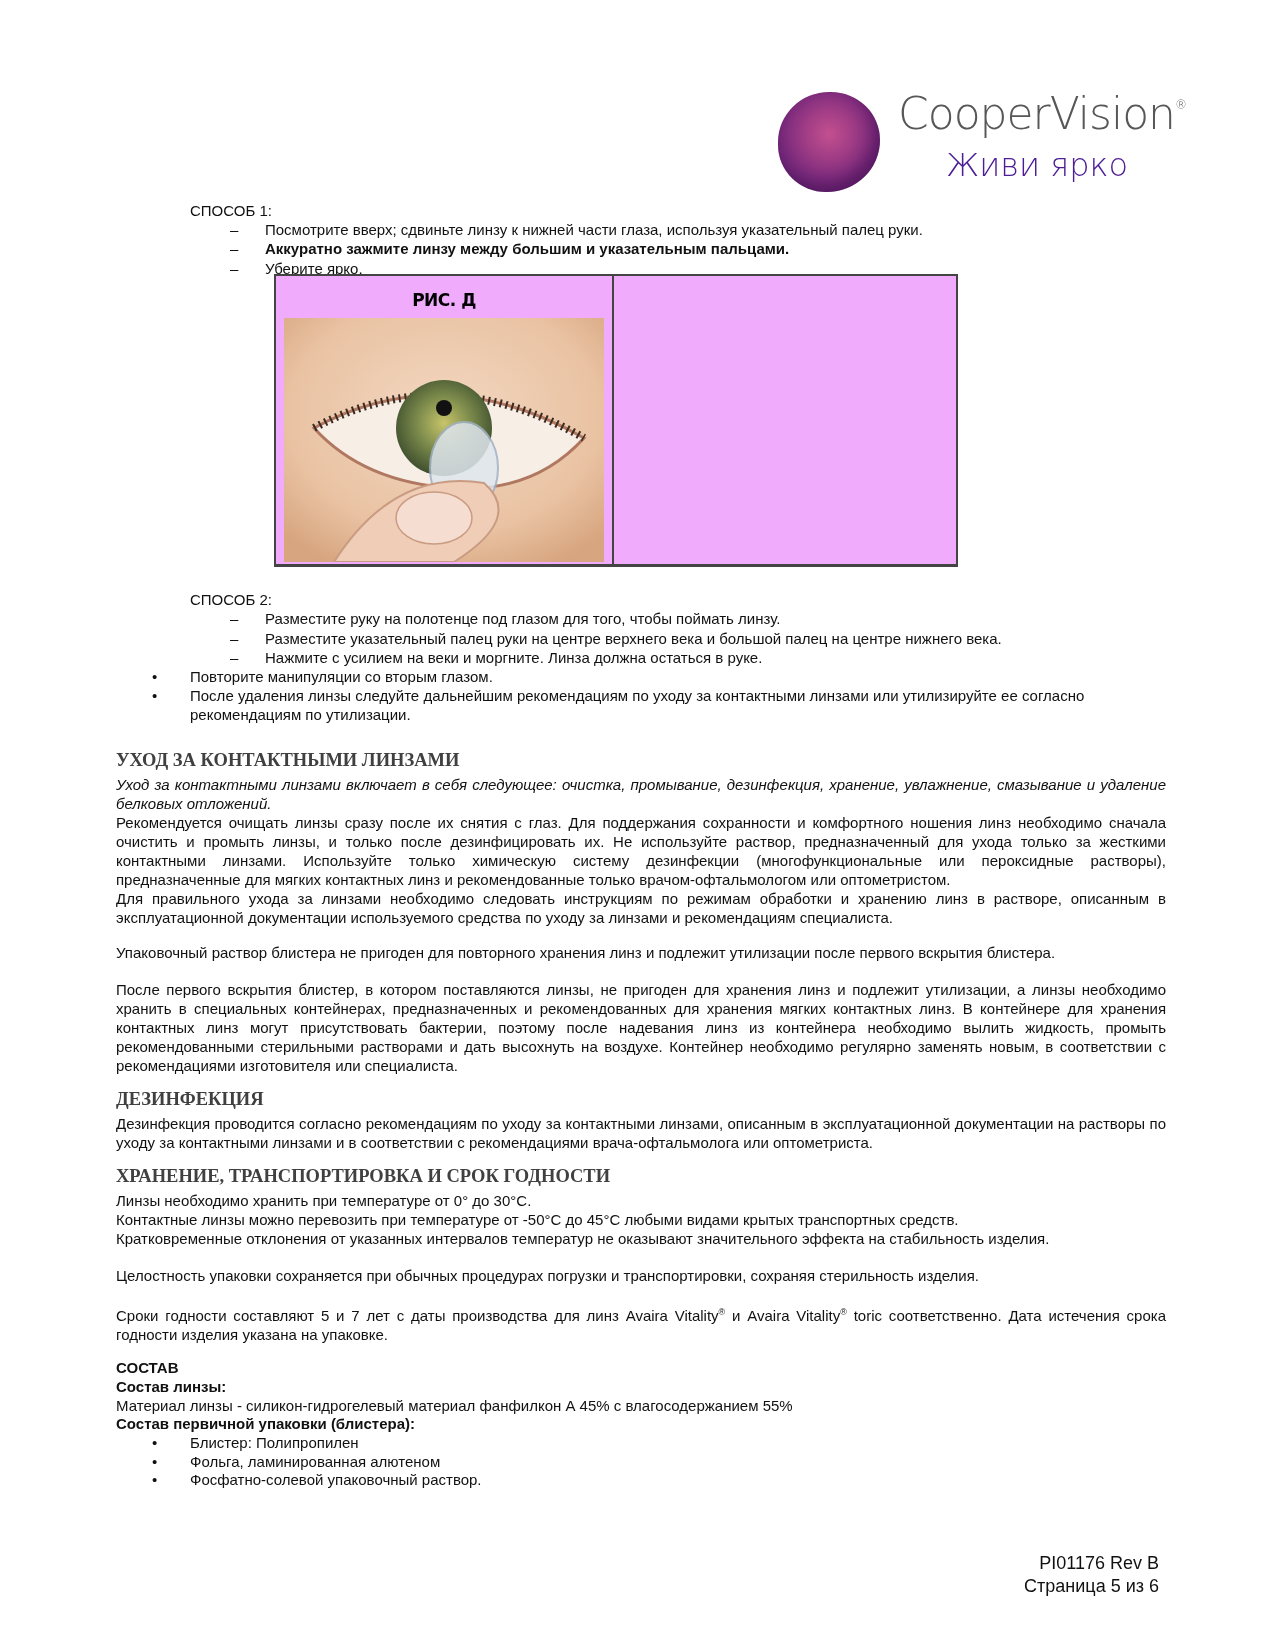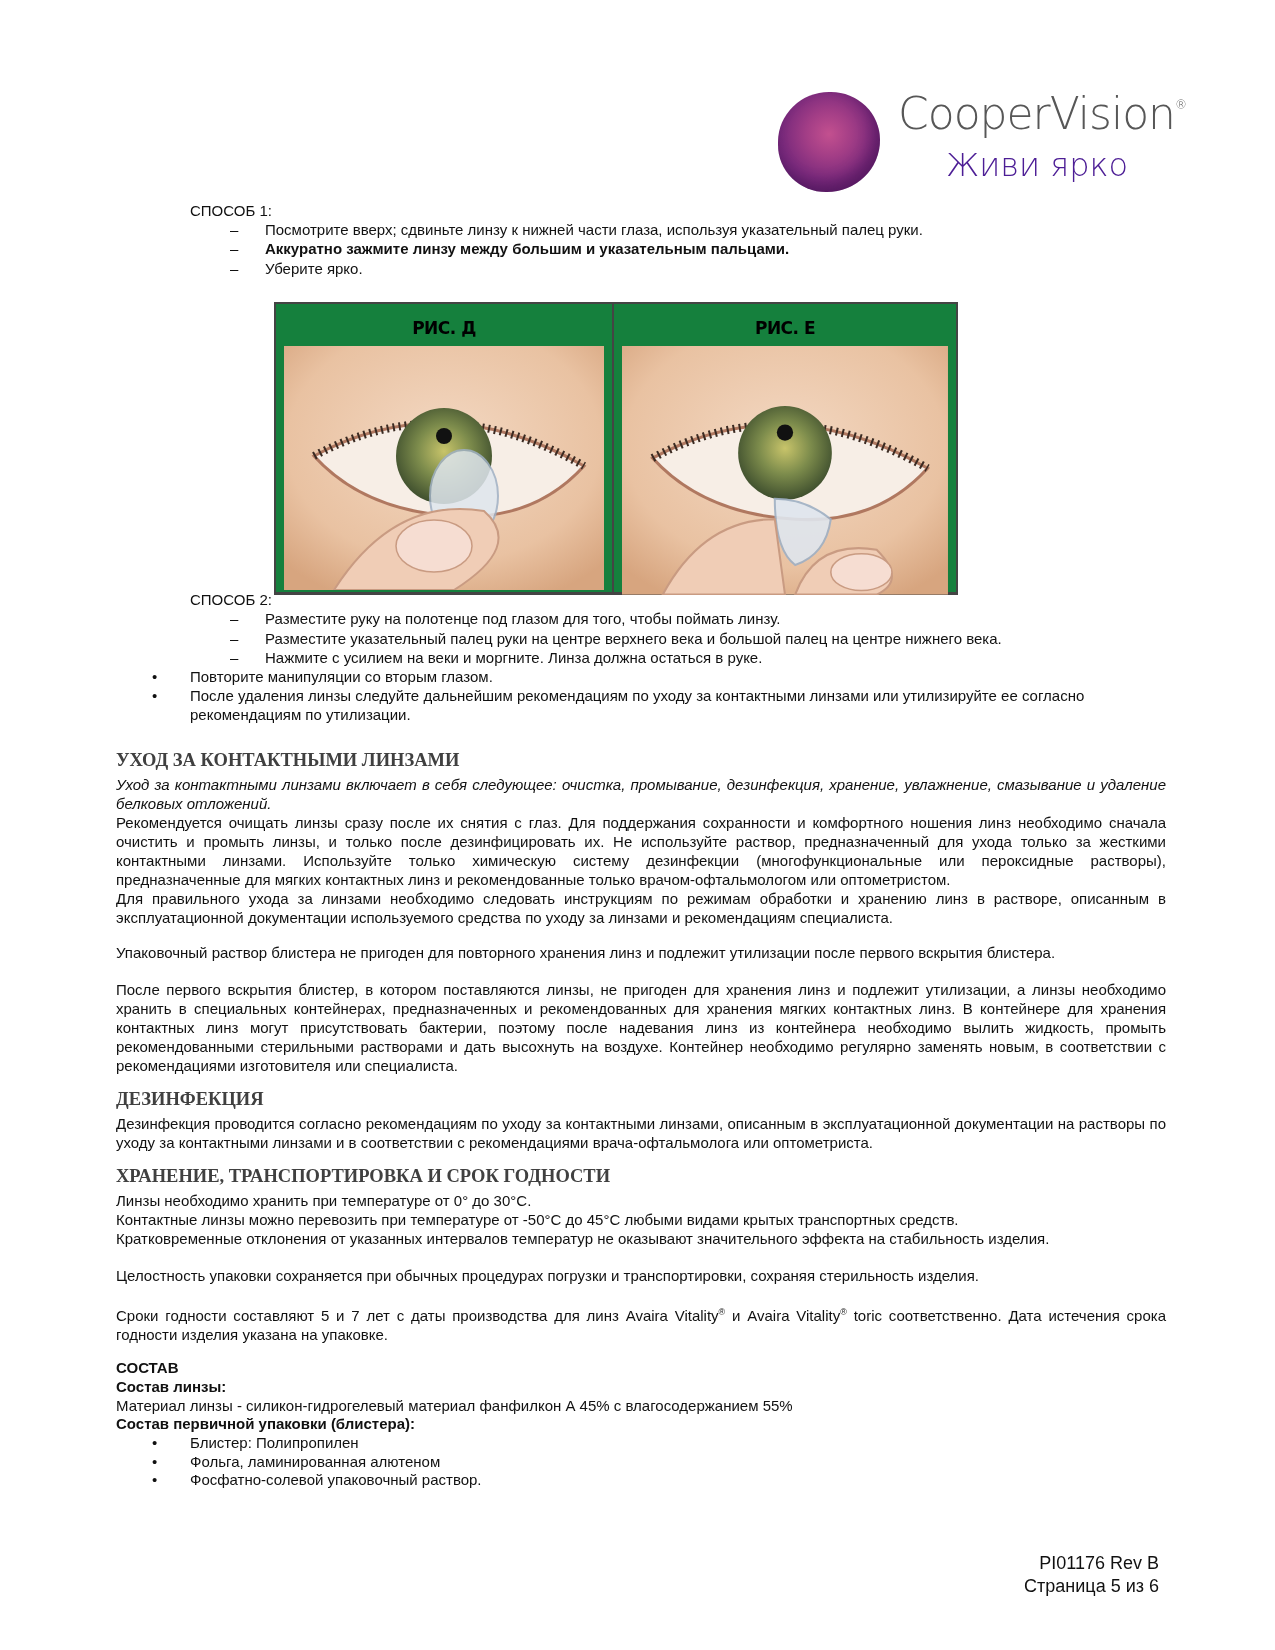--- a/index.html
+++ b/index.html
@@ -16,22 +16,22 @@
   .logo-brand sup { font-size: 12px; vertical-align: top; position: relative; top: 10px; }
   .logo-tagline { left: 946px; top: 146px; font-family: "DejaVu Sans", sans-serif; font-size: 32px;
     color: #4c1d95; font-weight: 300; }
 
   .t { font-family: "Liberation Sans", sans-serif; font-size: 15px; line-height: 19px; color: #111; }
   .j { text-align: justify; text-align-last: left; }
   .h { font-family: Liberation Serif, serif; font-size: 18.5px; font-weight: bold; color: #404040; }
   .dash, .bul { position: absolute; }
 
   
-  .figure { left: 274px; top: 302px; width: 680px; height: 288px; border: 2px solid #444;
-    border-bottom-width: 3px; background: #15803d; }
+  .figure { left: 274px; top: 274px; width: 680px; height: 288px; border: 2px solid #444;
+    border-bottom-width: 3px; background: #f0abfc; }
   .figure-divider { position: absolute; left: 336px; top: 0; width: 2px; height: 100%; background: #444; }
   .panel { position: absolute; top: 0; width: 336px; height: 100%; }
   .panel.left { left: 0; }
   .panel.right { left: 338px; width: 342px; }
   .panel-title { position: absolute; top: 14px; width: 100%; text-align: center;
     font-family: "DejaVu Sans", sans-serif; font-weight: bold; font-size: 17px; color: #000; letter-spacing: -0.5px; }
   .panel-art { position: absolute; left: 8px; top: 42px; right: 8px; bottom: 2px; }
 
   .footer { right: 116px; font-size: 18px; text-align: right; color: #111; }
 </style>
@@ -72,34 +72,20 @@
       <path d="M30 110 Q160 40 300 120 Q250 175 170 170 Q80 165 30 110Z" fill="#f7eee6" stroke="#b07860" stroke-width="3"></path>
       <path d="M30 110 Q160 40 300 120" fill="none" stroke="#3a2a22" stroke-width="8" stroke-dasharray="2 4"></path>
       <circle cx="160" cy="110" r="48" fill="url(#irisA)"></circle>
       <circle cx="160" cy="90" r="8" fill="#111"></circle>
       <ellipse cx="180" cy="150" rx="34" ry="46" fill="#dfe6ee" opacity="0.85" stroke="#9fb0c4" stroke-width="2"></ellipse>
       <path d="M50 244 Q110 150 200 165 Q240 200 170 244Z" fill="#f0cdb6" stroke="#c99b82" stroke-width="2"></path>
       <ellipse cx="150" cy="200" rx="38" ry="26" fill="#f6ddd2" stroke="#c99b82" stroke-width="1.5"></ellipse>
     </svg>
   </div>
   <div class="figure-divider"></div>
-  <div class="panel right">
-    <div class="panel-title">РИС. Е</div>
-    <svg class="panel-art" viewBox="0 0 320 244" preserveAspectRatio="none">
-      <rect width="320" height="244" fill="url(#skinA)"></rect>
-      <path d="M30 110 Q160 40 300 120 Q250 175 170 170 Q80 165 30 110Z" fill="#f7eee6" stroke="#b07860" stroke-width="3"></path>
-      <path d="M30 110 Q160 40 300 120" fill="none" stroke="#3a2a22" stroke-width="8" stroke-dasharray="2 4"></path>
-      <circle cx="160" cy="105" r="46" fill="url(#irisA)"></circle>
-      <circle cx="160" cy="85" r="8" fill="#111"></circle>
-      <path d="M150 150 Q150 200 170 215 Q200 205 205 170 Q180 150 150 150Z" fill="#dfe6ee" opacity="0.9" stroke="#9fb0c4" stroke-width="2"></path>
-      <path d="M40 244 Q80 170 150 170 L160 244Z" fill="#f0cdb6" stroke="#c99b82" stroke-width="2"></path>
-      <path d="M170 244 Q190 190 250 200 Q280 230 250 244Z" fill="#f0cdb6" stroke="#c99b82" stroke-width="2"></path>
-      <ellipse cx="235" cy="222" rx="30" ry="18" fill="#f6ddd2" stroke="#c99b82" stroke-width="1.5"></ellipse>
-    </svg>
-  </div>
 </div>
 
 <div class="abs t" style="left:190px; top:590px;">СПОСОБ 2:</div>
 <div>
   <span class="abs t dash" style="left:230px; top:609px;">–</span>
   <span class="abs t" style="left:265px; top:609px;">Разместите руку на полотенце под глазом для того, чтобы поймать линзу.</span>
   <span class="abs t dash" style="left:230px; top:629px;">–</span>
   <span class="abs t" style="left:265px; top:629px;">Разместите указательный палец руки на центре верхнего века и большой палец на центре нижнего века.</span>
   <span class="abs t dash" style="left:230px; top:648px;">–</span>
   <span class="abs t" style="left:265px; top:648px;text-align:right;">Нажмите с усилием на веки и моргните. Линза должна остаться в руке.</span>

